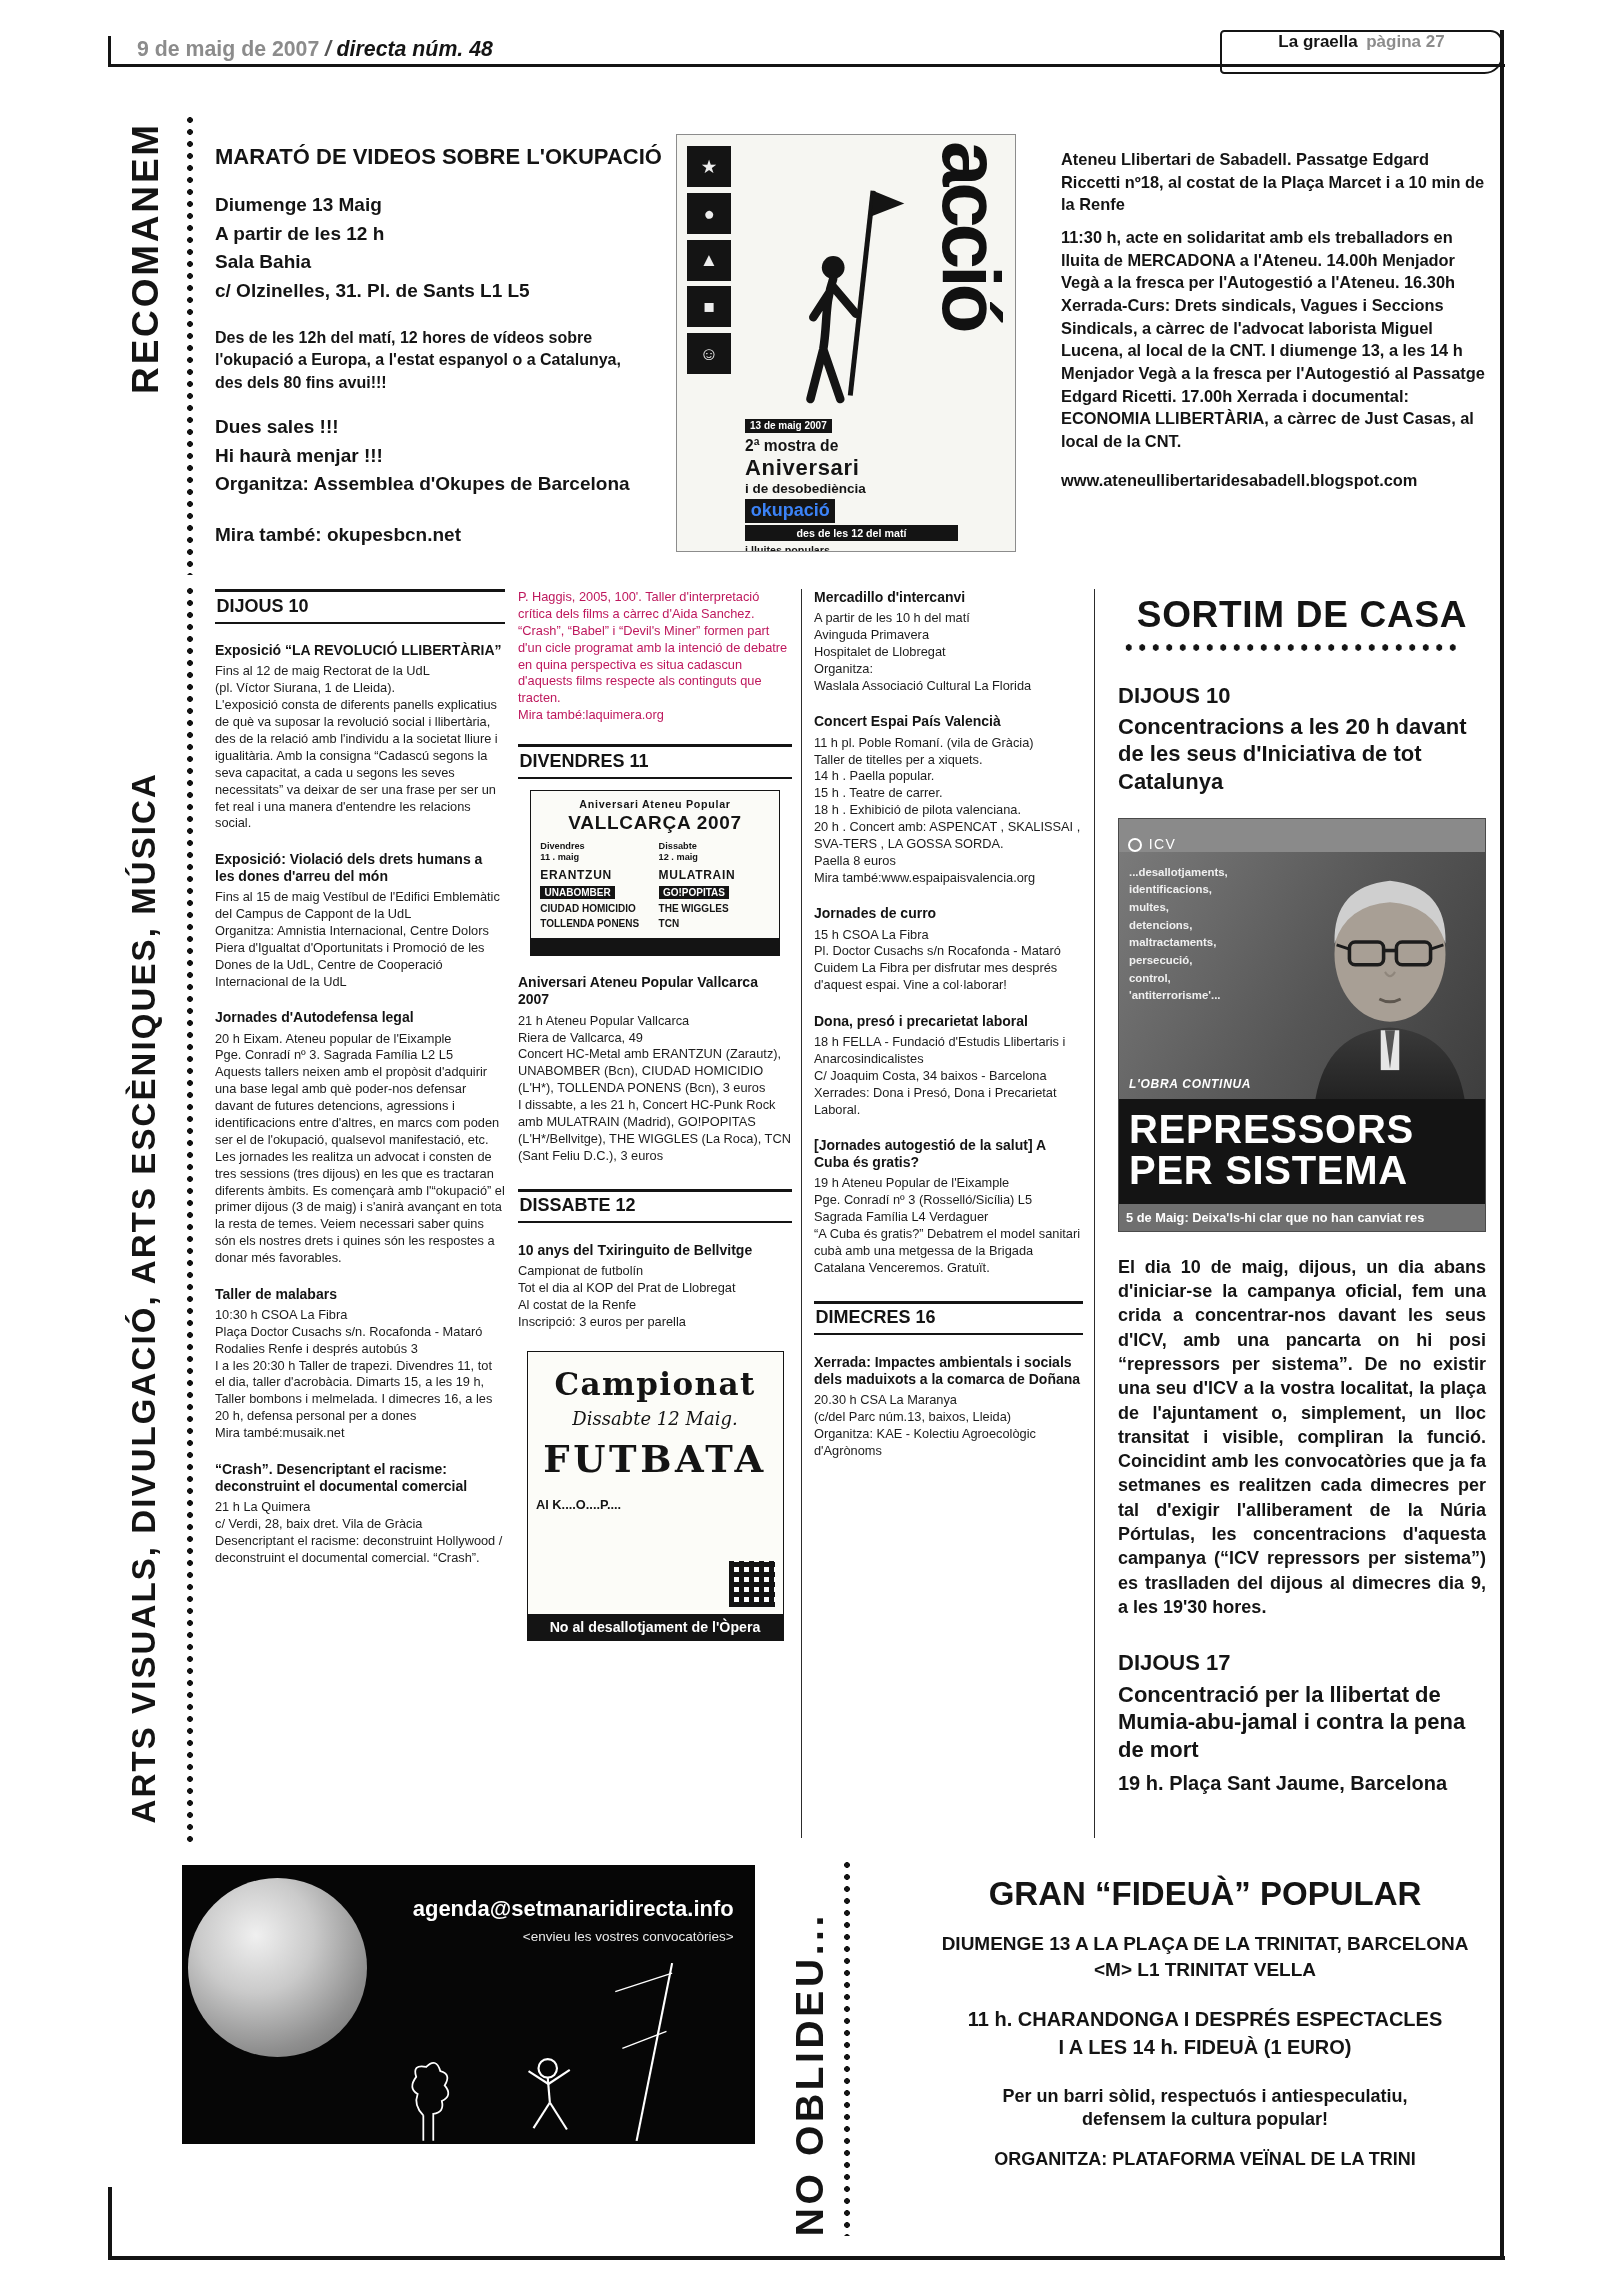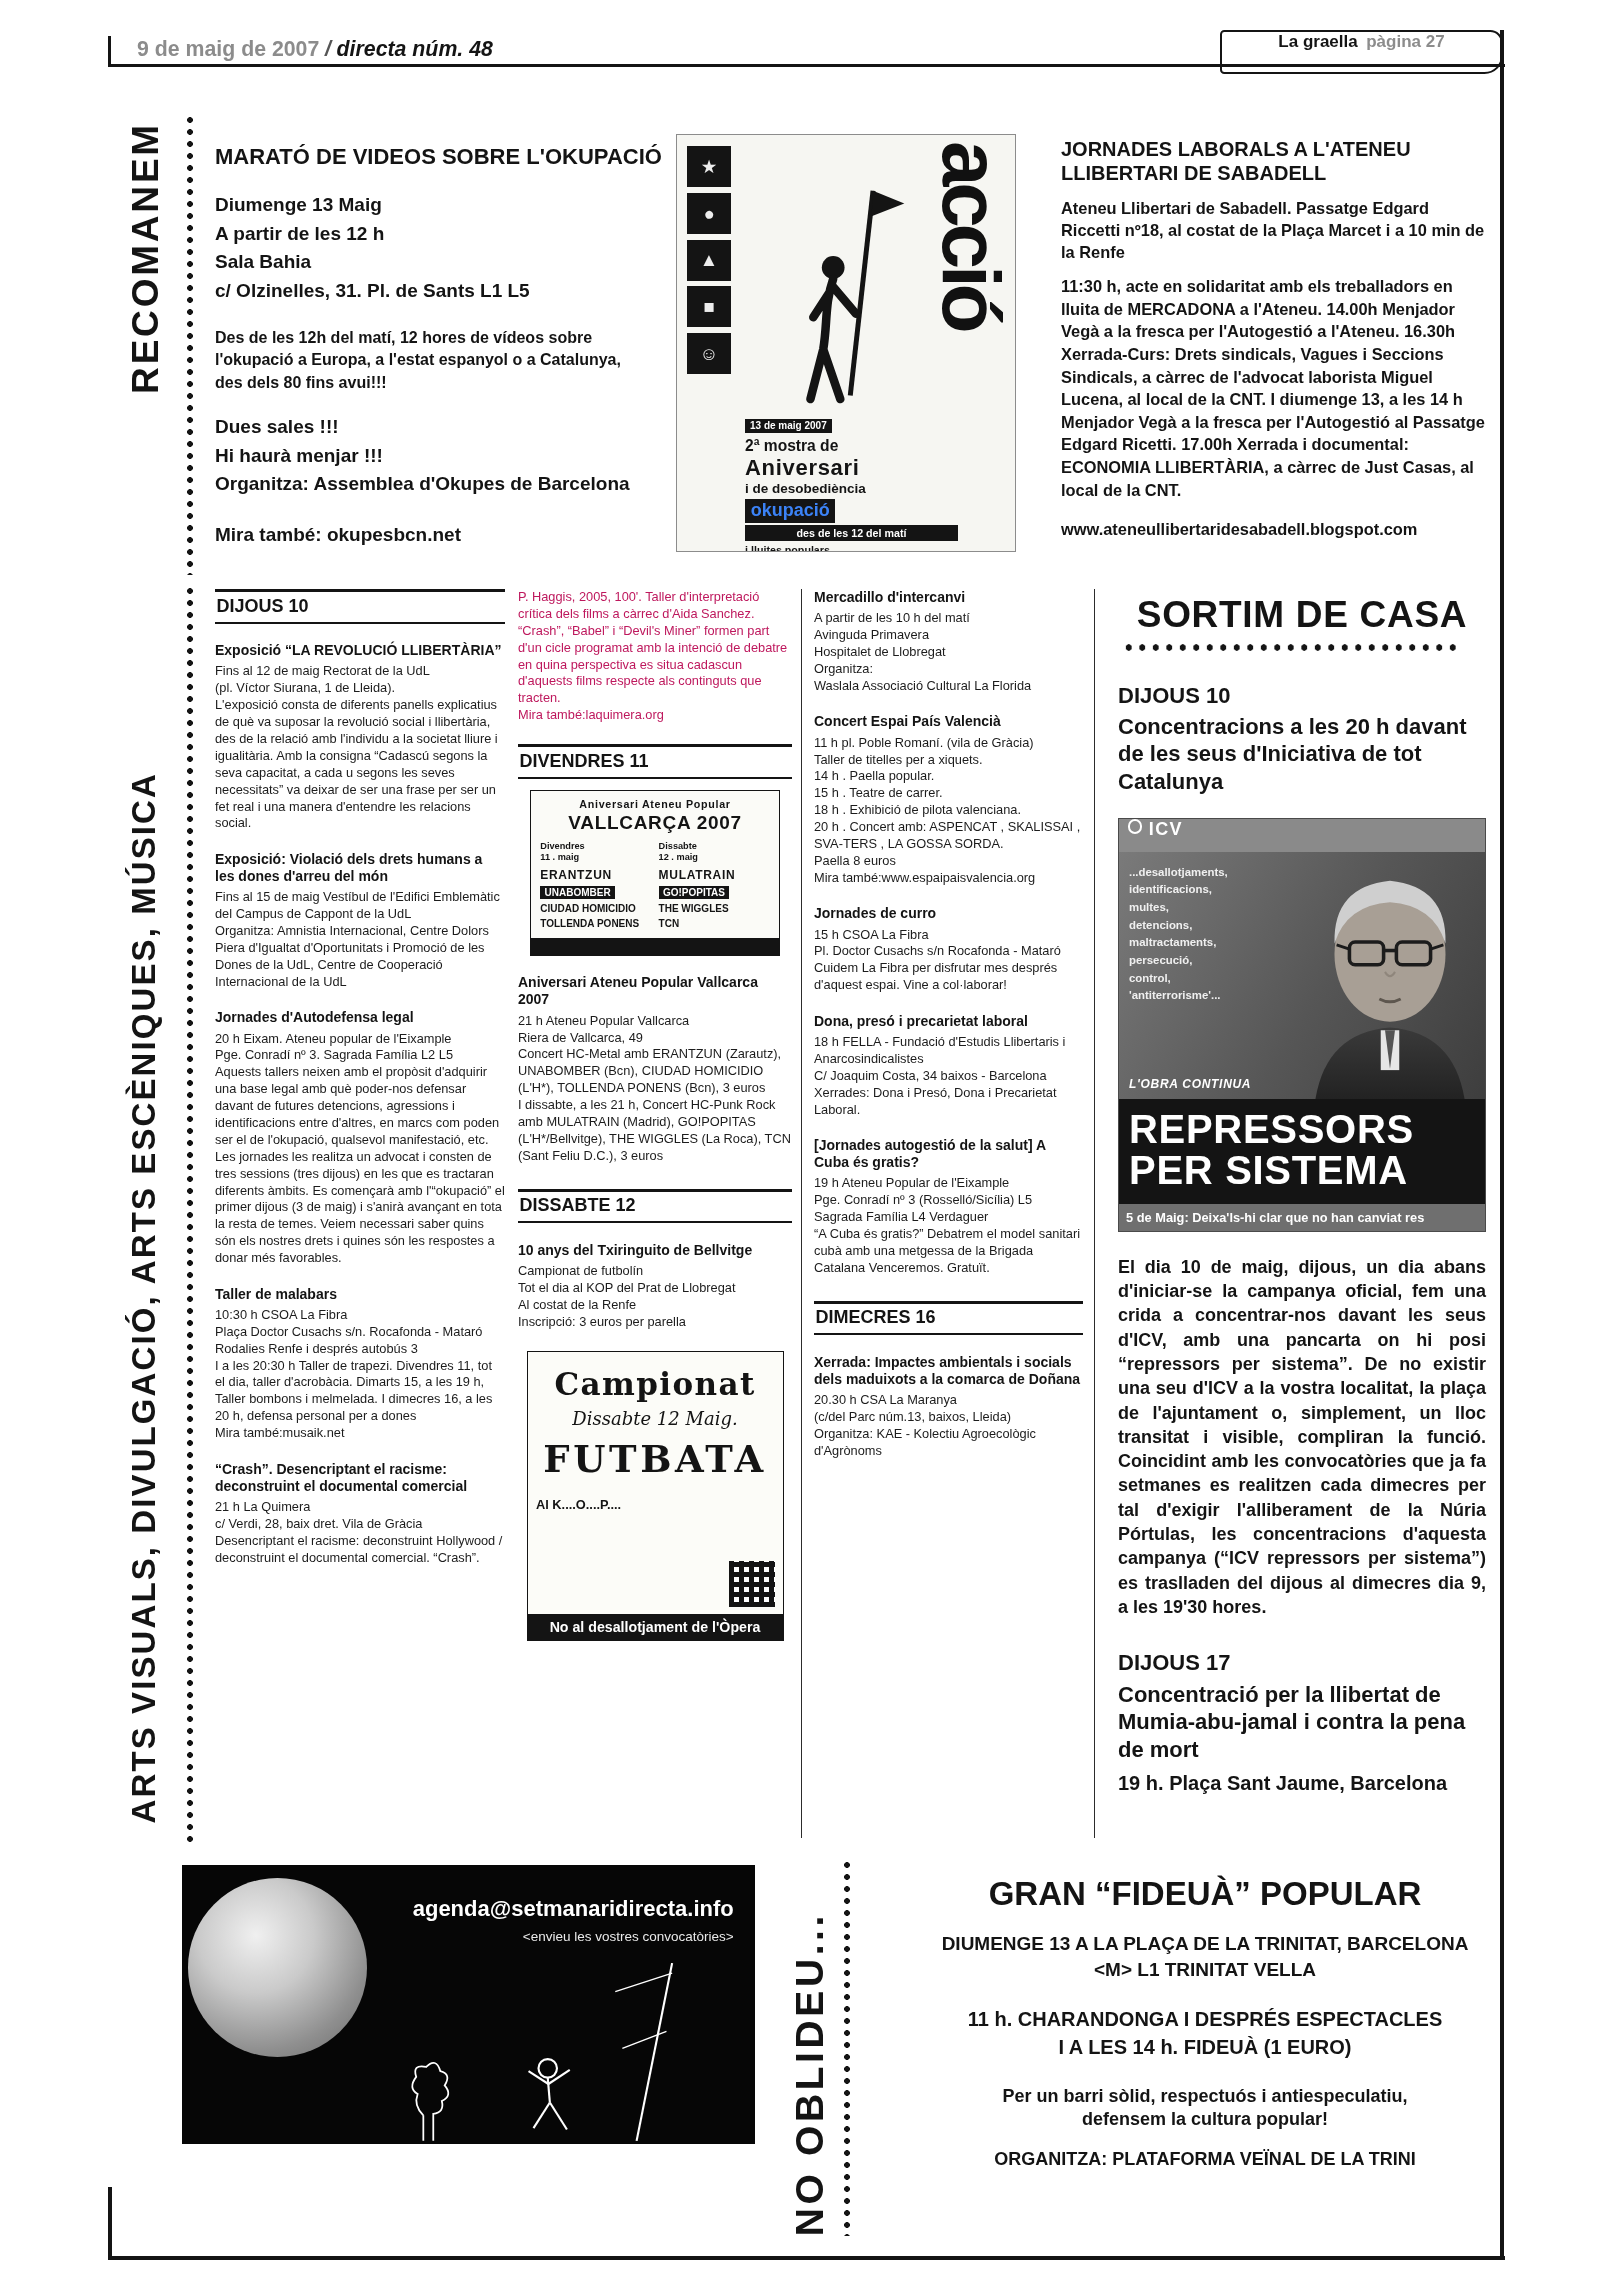--- a/index.html
+++ b/index.html
@@ -113,21 +113,21 @@
       repeating-linear-gradient(90deg, #141414 0 5px, transparent 5px 10px); }
   .ff-foot { position:absolute; left:0; right:0; bottom:0; height:25.6px; background:#141414; color:#fff; font-size:14.2px; font-weight:bold; display:flex; align-items:center; justify-content:center; }
 
   
   .sortim { left:1118px; top:594px; width:368px; }
   .sortim-title { font-size:37px; font-weight:bold; letter-spacing:0.7px; text-align:center; }
   .sortim-dots { width:334px; margin:7.1px 0 0 4.3px; }
   .sortim-day { font-size:22px; font-weight:bold; margin-top:31px; }
   .sortim-sub { font-size:22px; font-weight:bold; line-height:1.25; margin-top:4.3px; }
   .icv-poster { margin-top:23px; width:368px; border:0.7px solid #4a4a4a; }
-  .icv-top { height:33px; background:#8a8a8a; color:#fff; display:flex; align-items:flex-start; gap:7.1px; padding:0 8.5px; font-size:18px; font-weight:bold; letter-spacing:1.4px; }
+  .icv-top { height:33px; background:#8a8a8a; color:#fff; display:flex; align-items:flex-end; gap:7.1px; padding:0 8.5px; font-size:14px; font-weight:normal; letter-spacing:1.4px; }
   .icv-logo-dot { width:14.2px; height:14.2px; border:2.8px solid #fff; border-radius:50%; }
   .icv-main { height:247px; background:linear-gradient(120deg,#7a7a7a 0%, #565656 55%, #3e3e3e 100%); position:relative; overflow:hidden; }
   .icv-list { position:absolute; left:10px; top:11.4px; color:#f0f0f0; font-size:11.4px; font-weight:bold; line-height:1.55; white-space:pre-line; }
   .icv-tagline { position:absolute; left:10px; bottom:8.5px; color:#fff; font-size:12px; font-weight:bold; font-style:italic; letter-spacing:0.7px; }
   .icv-face { position:absolute; right:5.7px; top:5.7px; width:178px; height:242px; }
   .icv-big { background:#141414; color:#fff; padding:10px 10px 12.8px; font-size:40px; font-weight:bold; line-height:1.02; letter-spacing:0.7px; }
   .icv-foot { height:27px; background:#6f6f6f; color:#fff; font-size:12.8px; font-weight:bold; display:flex; align-items:center; padding:0 7.1px; }
   .sortim-body { font-size:18px; font-weight:bold; line-height:1.35; margin-top:23px; text-align:justify; }
   .sortim-info { font-size:20px; font-weight:bold; margin-top:8.5px; }
 
@@ -207,21 +207,20 @@
       <div class="accio-m2">Aniversari</div>
       <div class="accio-m3">i de desobediència</div>
       <div class="accio-m4">okupació</div>
       <div class="accio-h">12 hores de resistències
 i lluites populars</div>
     </div>
     <div class="accio-foot">des de les 12 del matí</div>
   </div>
 
   <div class="abs jornades">
-    <div class="title">JORNADES LABORALS A L'ATENEU LLIBERTARI DE SABADELL</div>
     <div class="venue">Ateneu Llibertari de Sabadell. Passatge Edgard Riccetti nº18, al costat de la Plaça Marcet i a 10 min de la Renfe</div>
     <div class="body">11:30 h, acte en solidaritat amb els treballadors en lluita de MERCADONA a l'Ateneu. 14.00h Menjador Vegà a la fresca per l'Autogestió a l'Ateneu. 16.30h Xerrada-Curs: Drets sindicals, Vagues i Seccions Sindicals, a càrrec de l'advocat laborista Miguel Lucena, al local de la CNT. I diumenge 13, a les 14 h Menjador Vegà a la fresca per l'Autogestió al Passatge Edgard Ricetti. 17.00h Xerrada i documental: ECONOMIA LLIBERTÀRIA, a càrrec de Just Casas, al local de la CNT.</div>
     <div class="url">www.ateneullibertaridesabadell.blogspot.com</div>
   </div>
 
   <div class="abs arts-label vtext">ARTS VISUALS, DIVULGACIÓ, ARTS ESCÈNIQUES, MÚSICA</div>
   <div class="abs vdots dots-agenda"></div>
   <div class="abs vrule vrule-a"></div>
   <div class="abs vrule vrule-b"></div>
 

